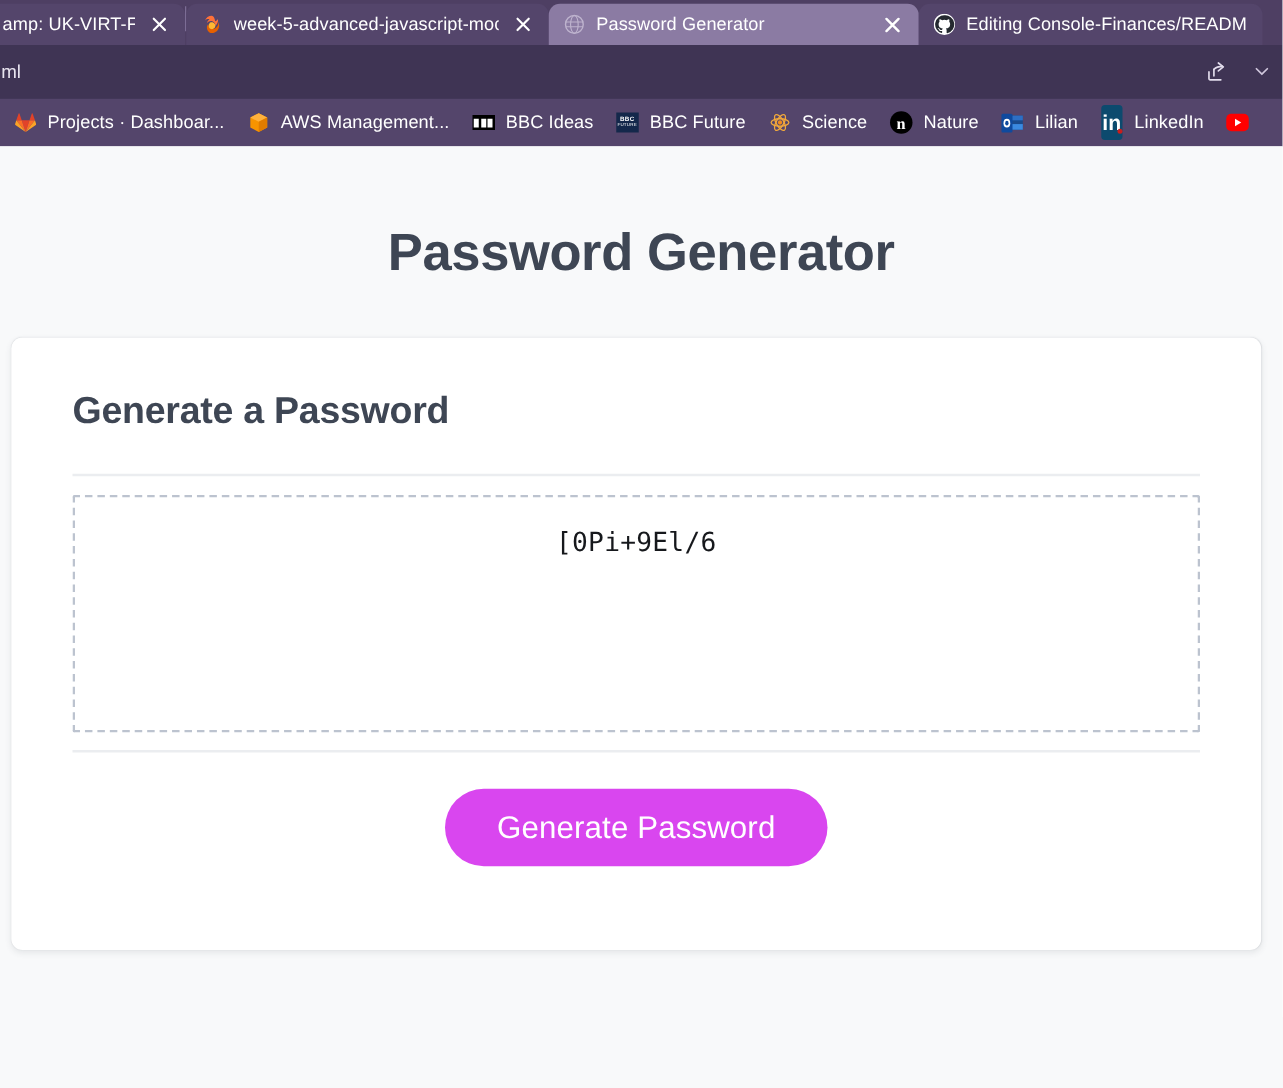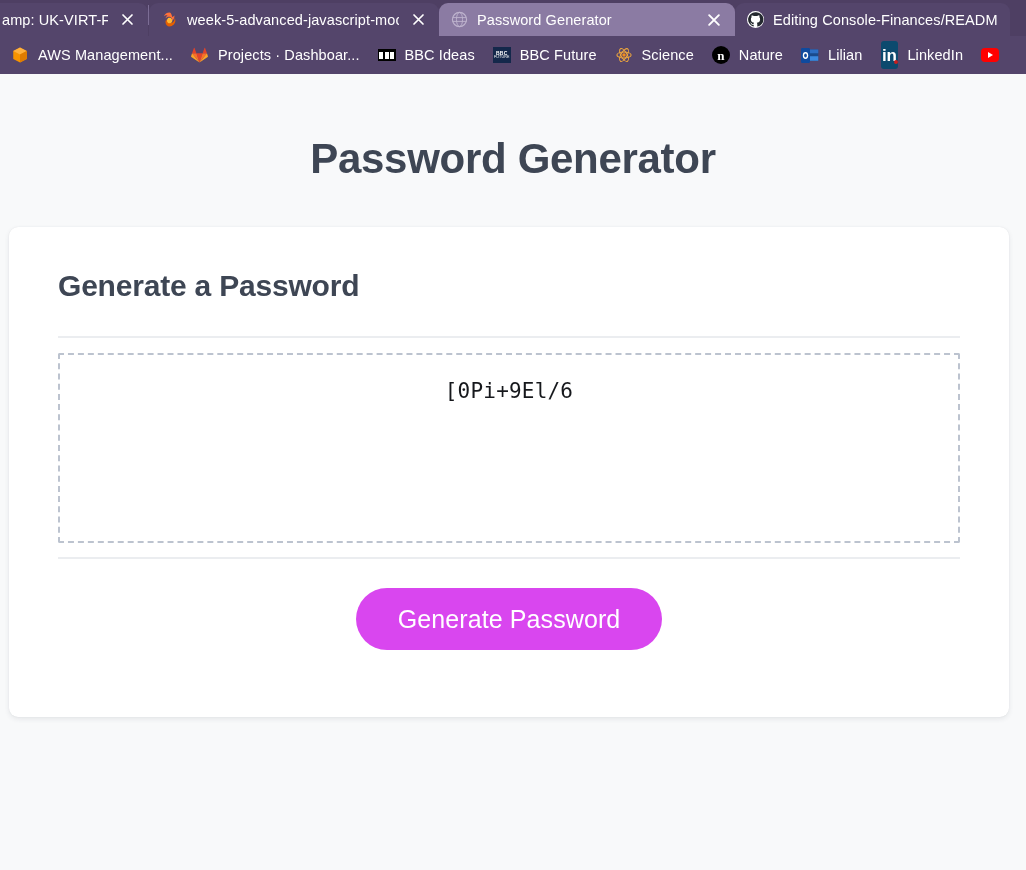--- a/index.html
+++ b/index.html
@@ -380,51 +380,69 @@
       <span class="tab-favicon">
         <svg class="fav-github" viewBox="0 0 16 16">
           <circle cx="8" cy="8" r="8" fill="#ffffff"></circle>
           <path fill="#24292f" d="M8 1.2A6.8 6.8 0 0 0 5.85 14.5c.34.06.46-.15.46-.33v-1.2c-1.9.41-2.3-.8-2.3-.8-.3-.78-.75-.99-.75-.99-.62-.42.05-.41.05-.41.68.05 1.04.7 1.04.7.61 1.04 1.6.74 1.99.57.06-.44.24-.74.43-.91-1.52-.17-3.11-.76-3.11-3.37 0-.75.27-1.36.7-1.83-.07-.17-.3-.87.07-1.81 0 0 .57-.18 1.87.7a6.5 6.5 0 0 1 3.4 0c1.3-.88 1.87-.7 1.87-.7.37.94.14 1.64.07 1.81.44.47.7 1.08.7 1.83 0 2.62-1.6 3.2-3.12 3.36.25.21.46.63.46 1.27v1.88c0 .18.12.39.47.33A6.8 6.8 0 0 0 8 1.2z"></path>
         </svg>
       </span>
       <span class="tab-title">Editing Console-Finances/READM</span>
     </div>
   </div>
 
+  <div class="toolbar">
+    <span class="url-text">ml</span>
+    <div class="toolbar-right">
+      <span class="toolbar-btn">
+        <svg width="19" height="19" viewBox="0 0 24 24" fill="none" stroke="#e2dcec" stroke-width="1.7" stroke-linecap="round" stroke-linejoin="round">
+          <path d="M4 12v7a1 1 0 0 0 1 1h11"></path>
+          <path d="M9 9.5C11.5 7 15 6.5 17.5 6.5"></path>
+          <path d="M13.5 3 L18.5 7 L13.5 11"></path>
+          <path d="M9 9.5 L9 16"></path>
+        </svg>
+      </span>
+      <span class="toolbar-btn">
+        <svg width="15" height="15" viewBox="0 0 24 24" fill="none" stroke="#cfc6dc" stroke-width="2.2" stroke-linecap="round" stroke-linejoin="round">
+          <path d="M5 8 L12 15 L19 8"></path>
+        </svg>
+      </span>
+    </div>
+  </div>
 
   <div class="bookmarks-bar">
-
-    <div class="bookmark">
-      <span class="bm-icon">
-        <svg class="bm-aws" viewBox="0 0 24 24">
-          <path fill="#f79400" d="M12 2 L21 6.6 V17.4 L12 22 L3 17.4 V6.6 Z"></path>
-          <path fill="#ffb13d" d="M12 2 L21 6.6 L12 11.3 L3 6.6 Z"></path>
-          <path fill="#e07c00" d="M12 11.3 L21 6.6 V17.4 L12 22 Z"></path>
-        </svg>
-      </span>
-      <span class="bm-label">AWS Management...</span>
-    </div>
 
     <div class="bookmark">
       <span class="bm-icon">
         <svg class="fav-gitlab" viewBox="0 0 36 36">
           <path fill="#e24329" d="M18 33 L24.6 13.2 H11.4 Z"></path>
           <path fill="#fc6d26" d="M18 33 L11.4 13.2 H2.2 Z"></path>
           <path fill="#fca326" d="M2.2 13.2 L.2 19.4a1.4 1.4 0 0 0 .5 1.6L18 33Z"></path>
           <path fill="#e24329" d="M2.2 13.2H11.4L7.5 1.9a.7.7 0 0 0-1.3 0Z"></path>
           <path fill="#fc6d26" d="M18 33 L24.6 13.2 h9.2 Z"></path>
           <path fill="#fca326" d="M33.8 13.2 L35.8 19.4a1.4 1.4 0 0 1-.5 1.6L18 33Z"></path>
           <path fill="#e24329" d="M33.8 13.2h-9.2L28.5 1.9a.7.7 0 0 1 1.3 0Z"></path>
         </svg>
       </span>
       <span class="bm-label">Projects · Dashboar...</span>
     </div>
 
     <div class="bookmark">
       <span class="bm-icon">
+        <svg class="bm-aws" viewBox="0 0 24 24">
+          <path fill="#f79400" d="M12 2 L21 6.6 V17.4 L12 22 L3 17.4 V6.6 Z"></path>
+          <path fill="#ffb13d" d="M12 2 L21 6.6 L12 11.3 L3 6.6 Z"></path>
+          <path fill="#e07c00" d="M12 11.3 L21 6.6 V17.4 L12 22 Z"></path>
+        </svg>
+      </span>
+      <span class="bm-label">AWS Management...</span>
+    </div>
+
+    <div class="bookmark">
+      <span class="bm-icon">
         <span class="bm-bbcideas">
             <i></i>
             <i></i>
             <i></i>
           </span>
       </span>
       <span class="bm-label">BBC Ideas</span>
     </div>
 
     <div class="bookmark">

